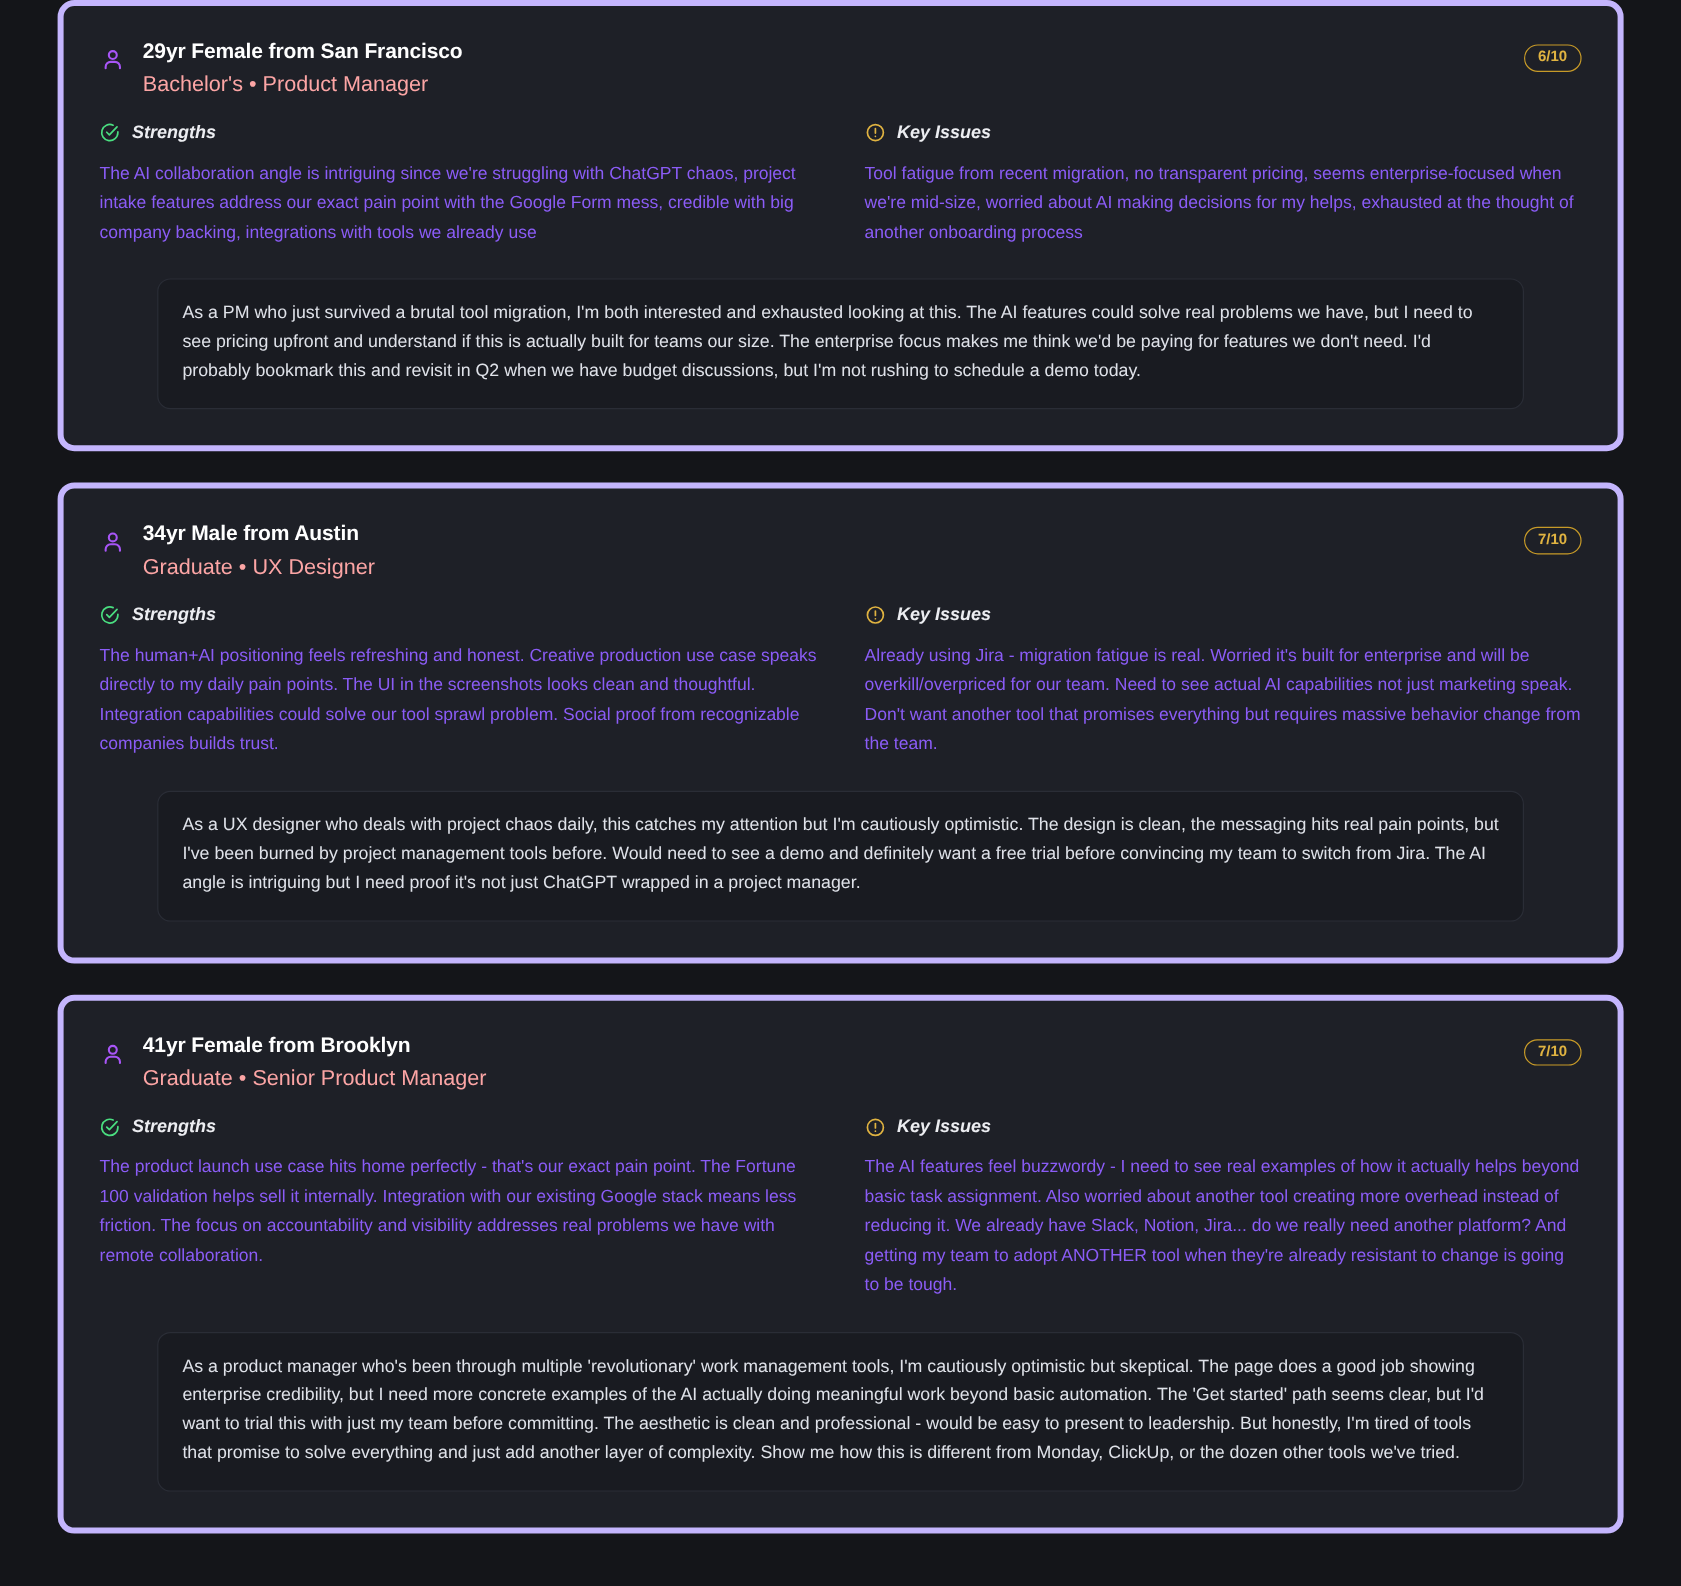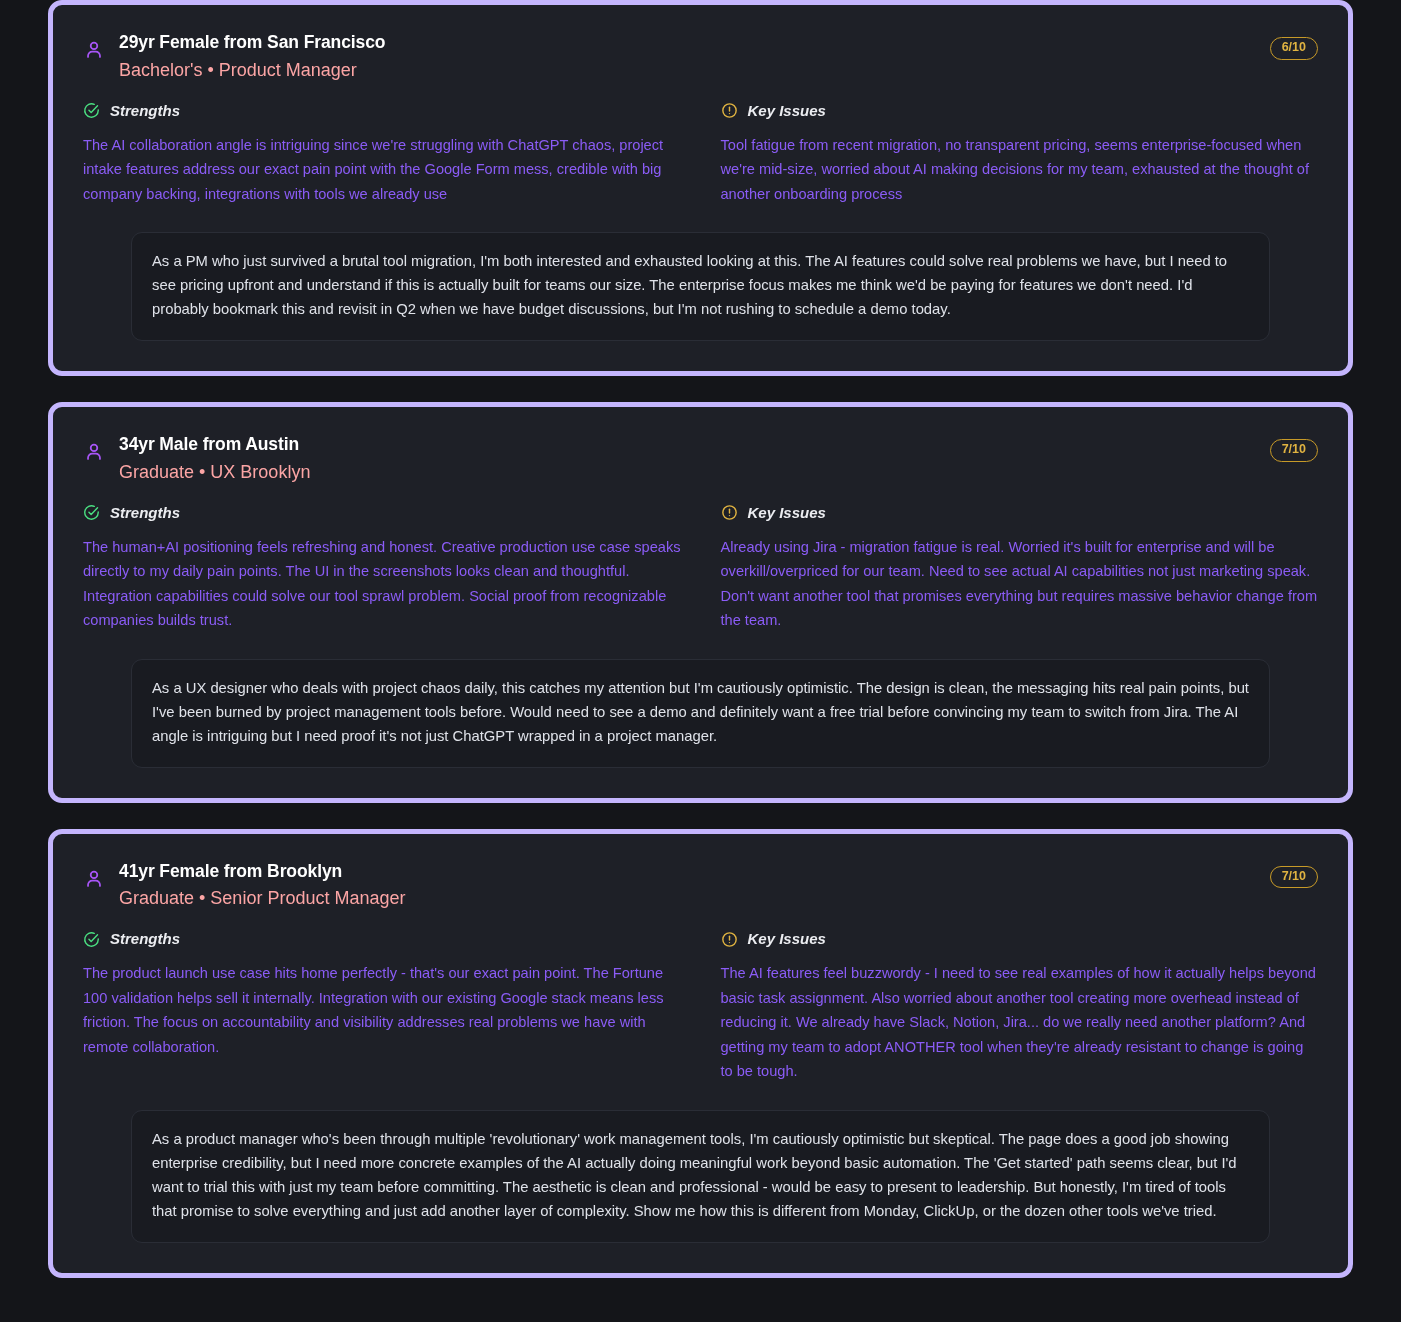--- a/index.html
+++ b/index.html
@@ -174,40 +174,40 @@
           <div class="section-head">
             <span class="mini-icon">
               <svg width="17" height="17" viewBox="0 0 24 24" fill="none" stroke="#e0b341" stroke-width="2" stroke-linecap="round" stroke-linejoin="round">
                 <circle cx="12" cy="12" r="9.4"></circle>
                 <path d="M12 7.4v5.2"></path>
                 <path d="M12 16.4h.01"></path>
               </svg>
             </span>
             <span class="label">Key Issues</span>
           </div>
-          <p class="section-body">Tool fatigue from recent migration, no transparent pricing, seems enterprise-focused when we're mid-size, worried about AI making decisions for my team, exhausted at the thought of another onboarding process</p>
+          <p class="section-body">Tool fatigue from recent migration, no transparent pricing, seems enterprise-focused when we're mid-size, worried about AI making decisions for my helps, exhausted at the thought of another onboarding process</p>
         </div>
       </div>
 
       <div class="quote-box">
         <p class="quote-text">As a PM who just survived a brutal tool migration, I'm both interested and exhausted looking at this. The AI features could solve real problems we have, but I need to see pricing upfront and understand if this is actually built for teams our size. The enterprise focus makes me think we'd be paying for features we don't need. I'd probably bookmark this and revisit in Q2 when we have budget discussions, but I'm not rushing to schedule a demo today.</p>
       </div>
     </section>
 
     <section class="persona-card">
       <div class="card-head">
         <span class="person-icon">
           <svg width="22" height="22" viewBox="0 0 24 24" fill="none" stroke="#a855f7" stroke-width="1.9" stroke-linecap="round" stroke-linejoin="round">
             <circle cx="12" cy="7.5" r="3.6"></circle>
             <path d="M5.5 19.5v-1.2a4.6 4.6 0 0 1 4.6-4.6h3.8a4.6 4.6 0 0 1 4.6 4.6v1.2"></path>
           </svg>
         </span>
         <div class="who">
           <div class="persona-name">34yr Male from Austin</div>
-          <div class="persona-meta">Graduate • UX Brooklyn</div>
+          <div class="persona-meta">Graduate • UX Designer</div>
         </div>
         <span class="score-badge">7/10</span>
       </div>
 
       <div class="columns">
         <div class="col left">
           <div class="section-head">
             <span class="mini-icon">
               <svg width="17" height="17" viewBox="0 0 24 24" fill="none" stroke="#4ade80" stroke-width="2" stroke-linecap="round" stroke-linejoin="round">
                 <path d="M21.5 11.1V12a9.5 9.5 0 1 1-5.6-8.7"></path>

